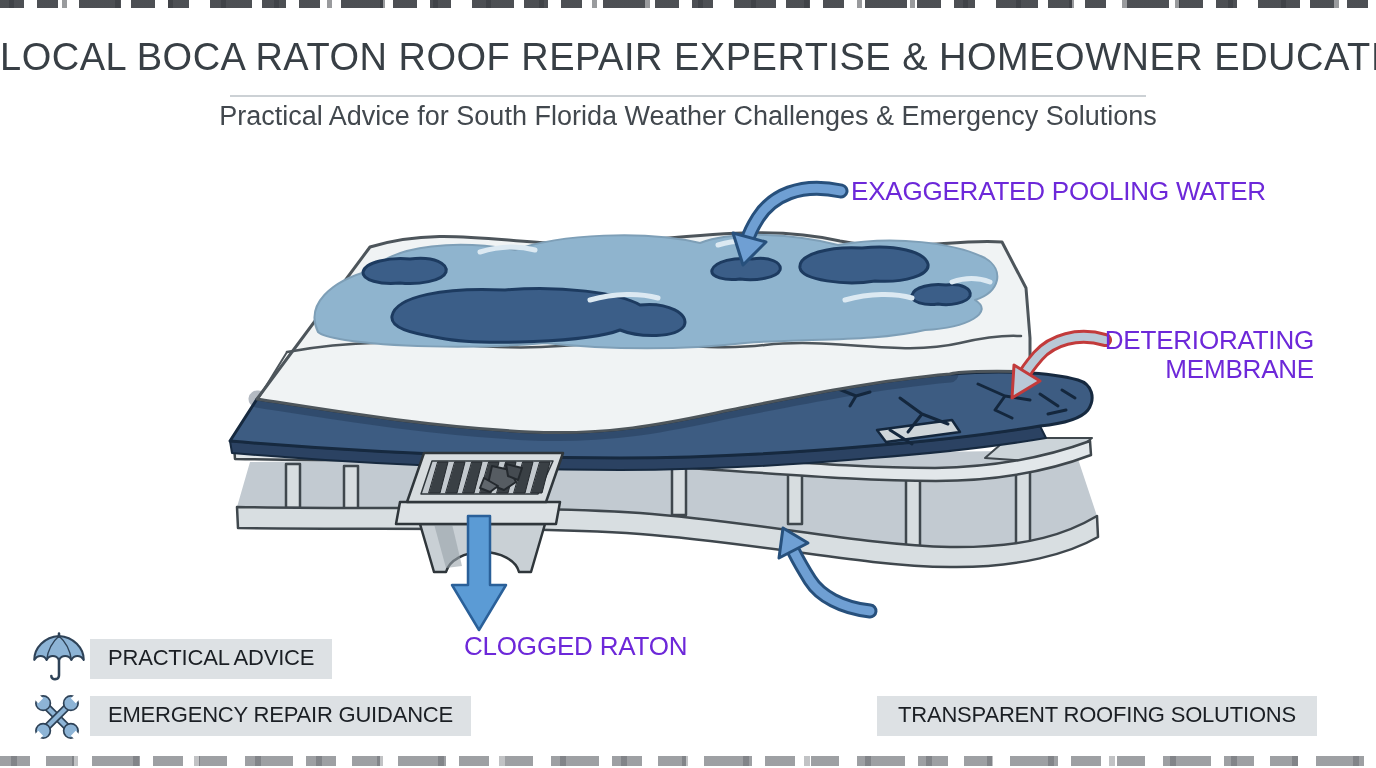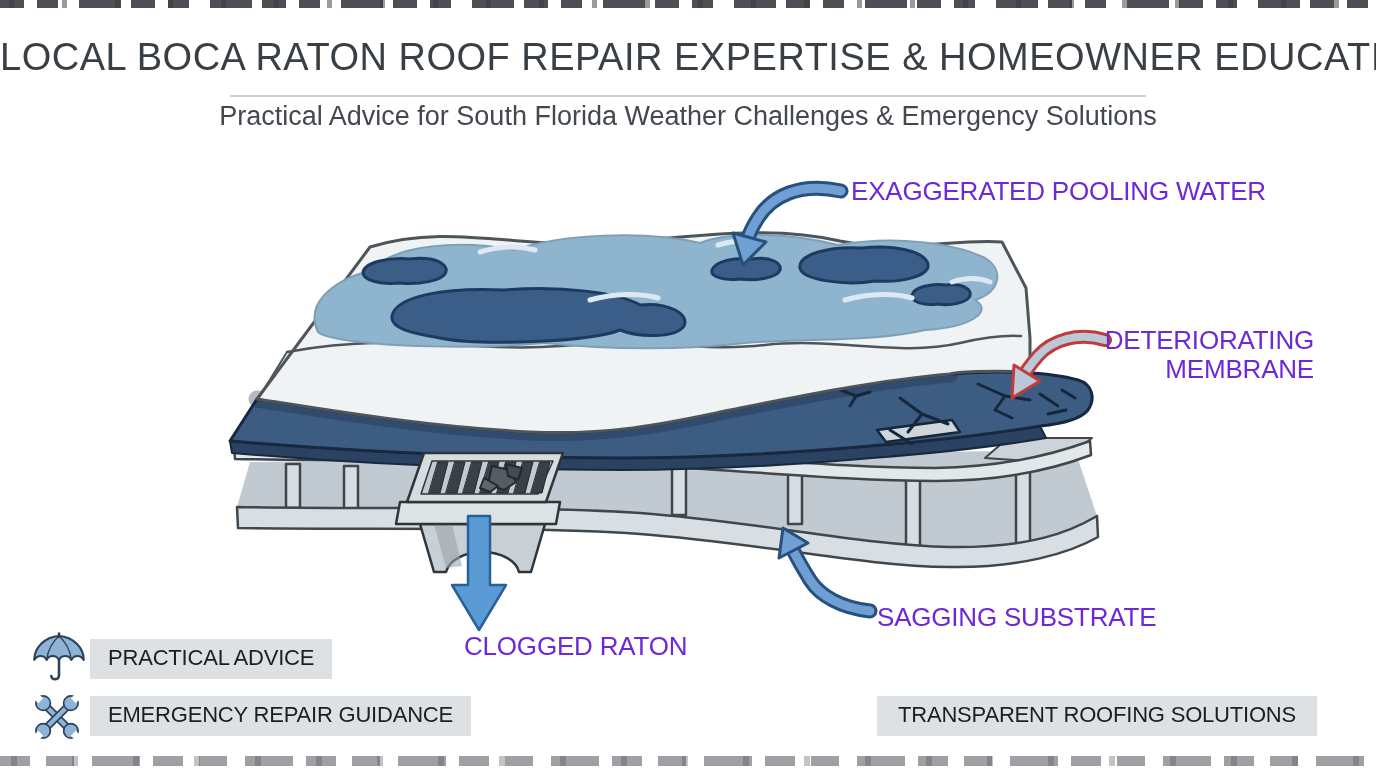--- a/index.html
+++ b/index.html
@@ -168,21 +168,20 @@
         <path d="M870,611 C842,608 820,596 810,580 C805,572 798,560 794,552" fill="none" stroke="#27507c" stroke-width="15"></path>
         <path d="M870,611 C842,608 820,596 810,580 C805,572 798,560 794,552" fill="none" stroke="#6f9fd3" stroke-width="9"></path>
         <path d="M808,543 L779,558 L783,528 Z" fill="#6f9fd3" stroke="#27507c" stroke-width="3"></path>
       </g>
     </g>
   </svg>
 
   <div class="lbl" style="left:851px;top:176px;">EXAGGERATED POOLING WATER</div>
   <div class="lbl center" style="left:1100px;top:326px;width:214px;">DETERIORATING MEMBRANE</div>
   <div class="lbl" style="left:464px;top:631px;">CLOGGED RATON</div>
-  <div class="lbl" style="left:877px;top:602px;">SAGGING SUBSTRATE</div>
 
   <div class="icon-box" style="left:30px;top:630px;width:58px;height:58px;">
     <svg width="58" height="58" viewBox="0 0 68 68">
       <path d="M34,7 C17,8 5,21 5,35 C9,29 16,29 19.5,35 C23,29 30.5,29 34,35 C37.5,29 45,29 48.5,35 C52,29 59,29 63,35 C63,21 51,8 34,7 Z" fill="#8db4d6" stroke="#2e4257" stroke-width="2.5" stroke-linejoin="round"></path>
       <path d="M34,7 C26,14 21,24 19.5,35 M34,7 C42,14 47,24 48.5,35" fill="none" stroke="#2e4257" stroke-width="1.6"></path>
       <path d="M34,4 L34,8 M34,35 L34,53 C34,59 25,59 25,54" fill="none" stroke="#2e4257" stroke-width="3" stroke-linecap="round"></path>
     </svg>
   </div>
   <div class="badge" style="left:90px;top:639px;">PRACTICAL ADVICE</div>
 

